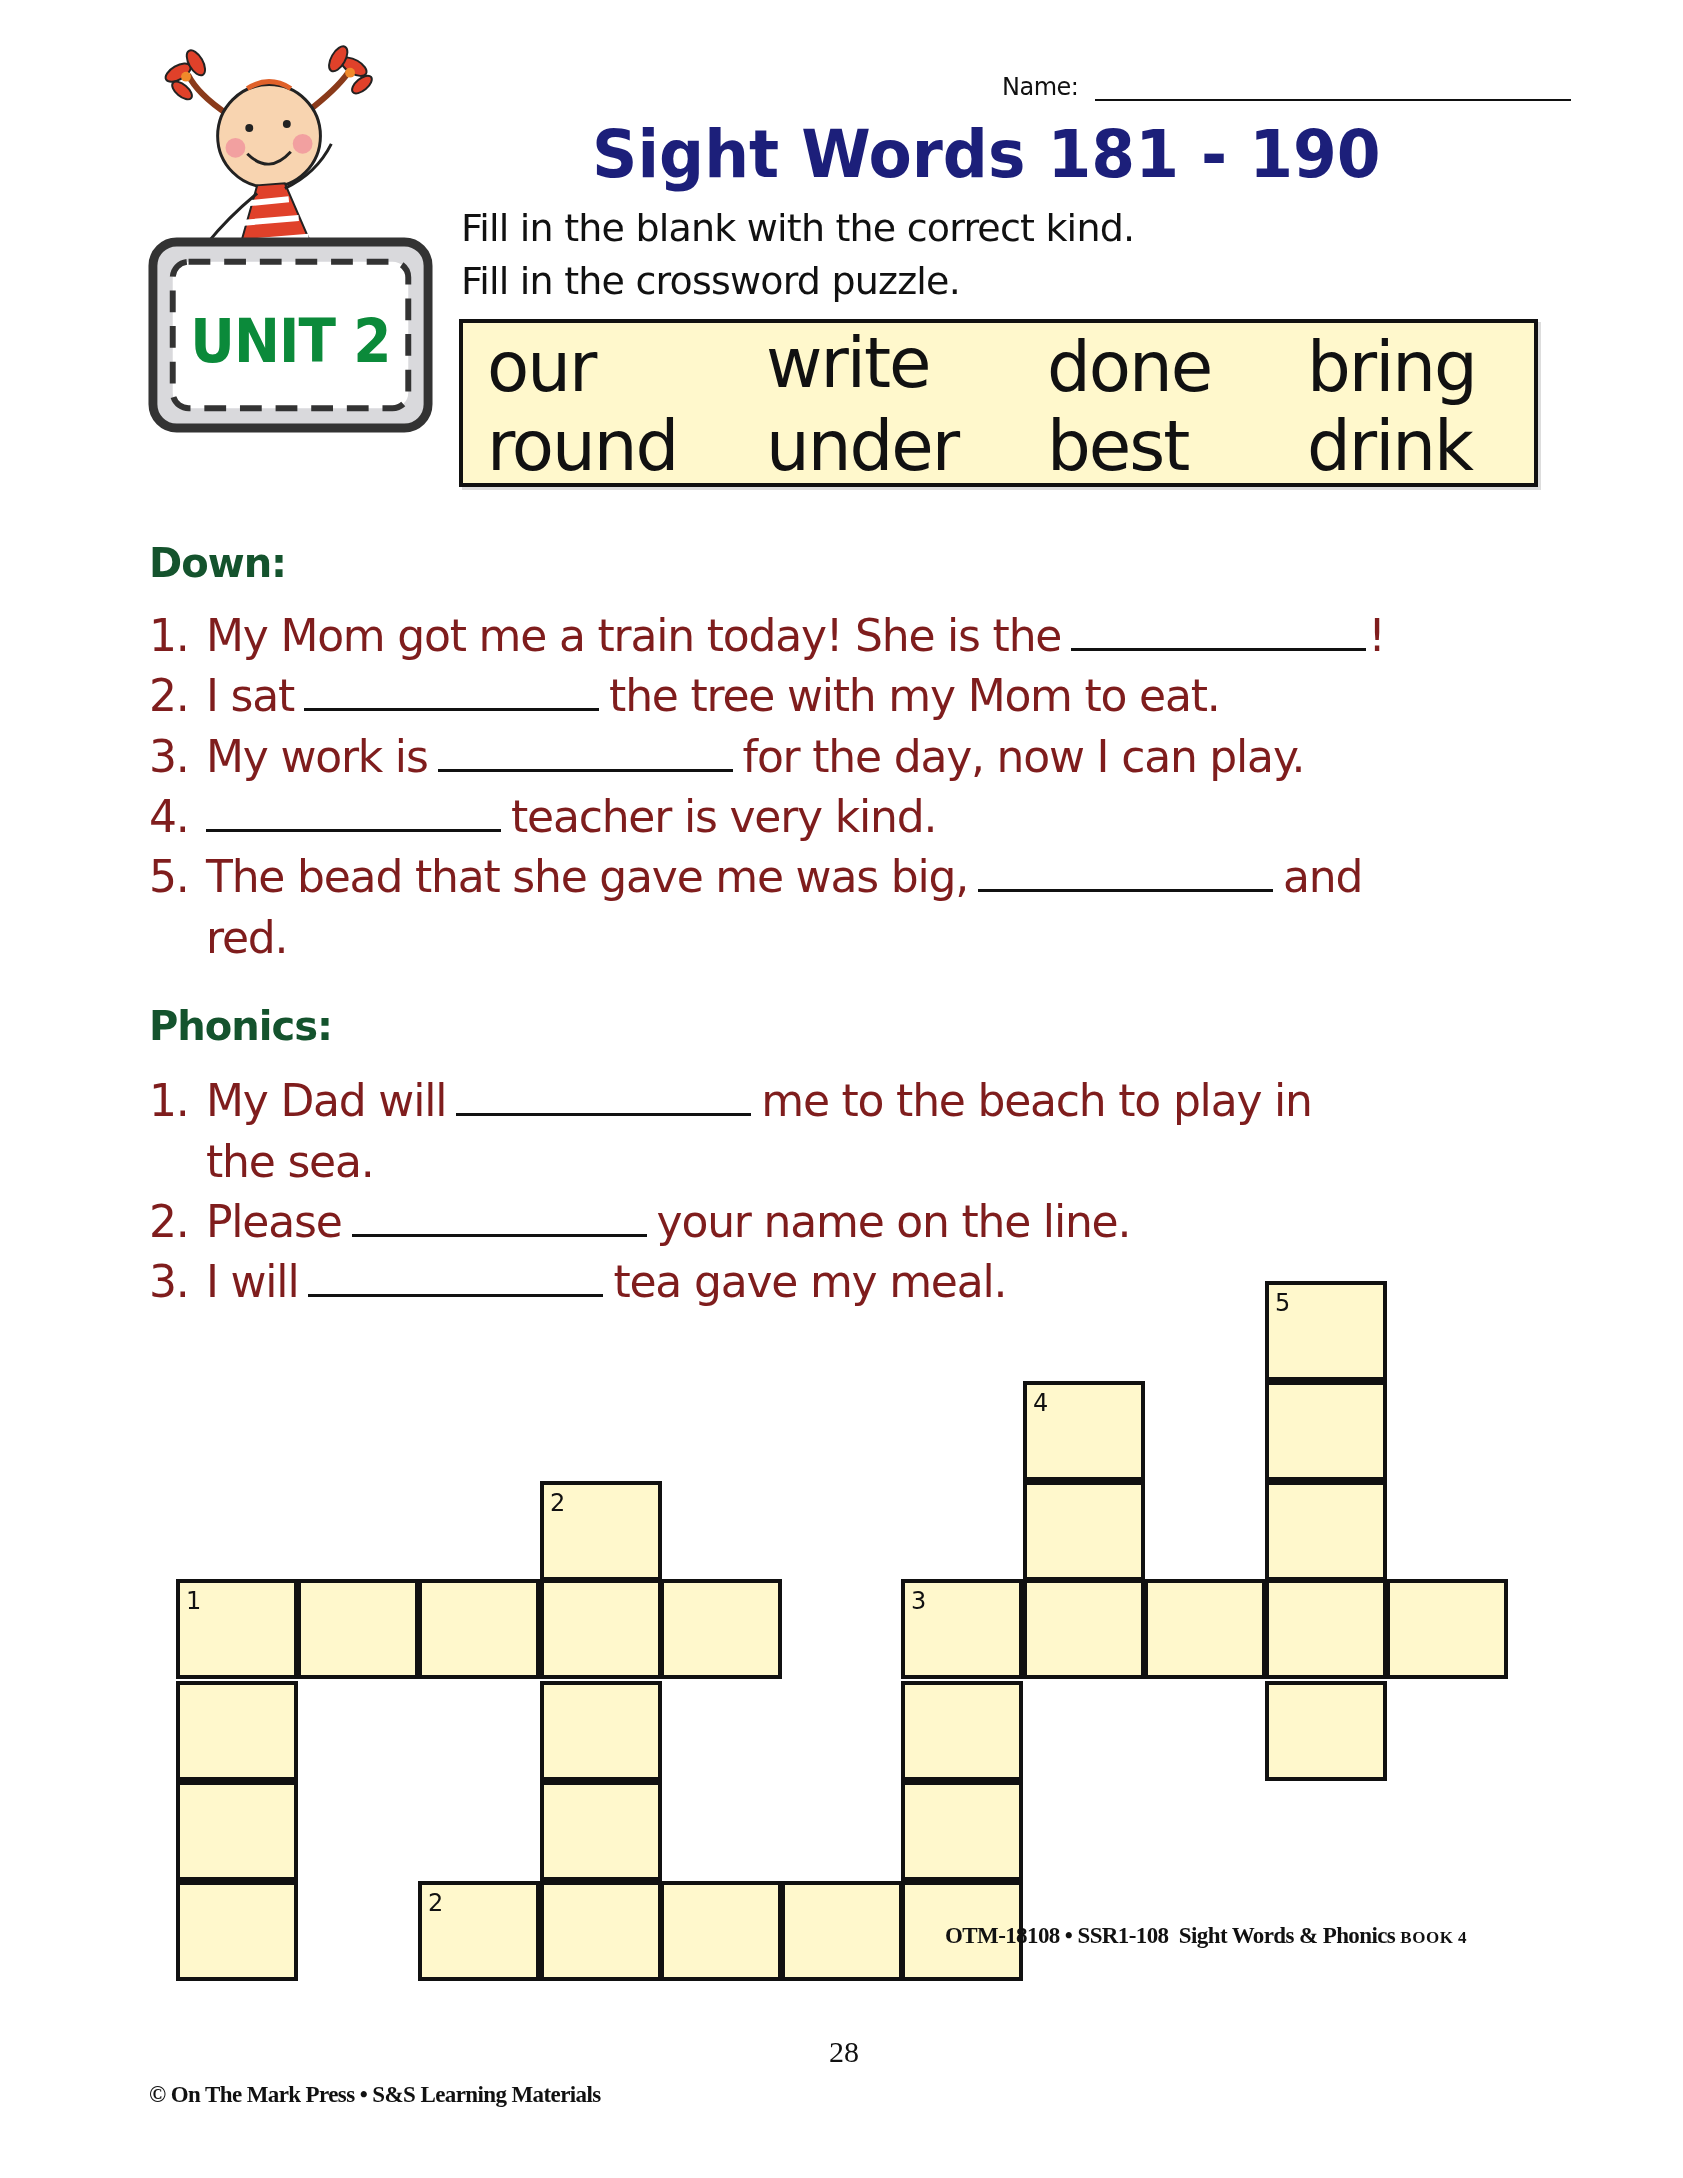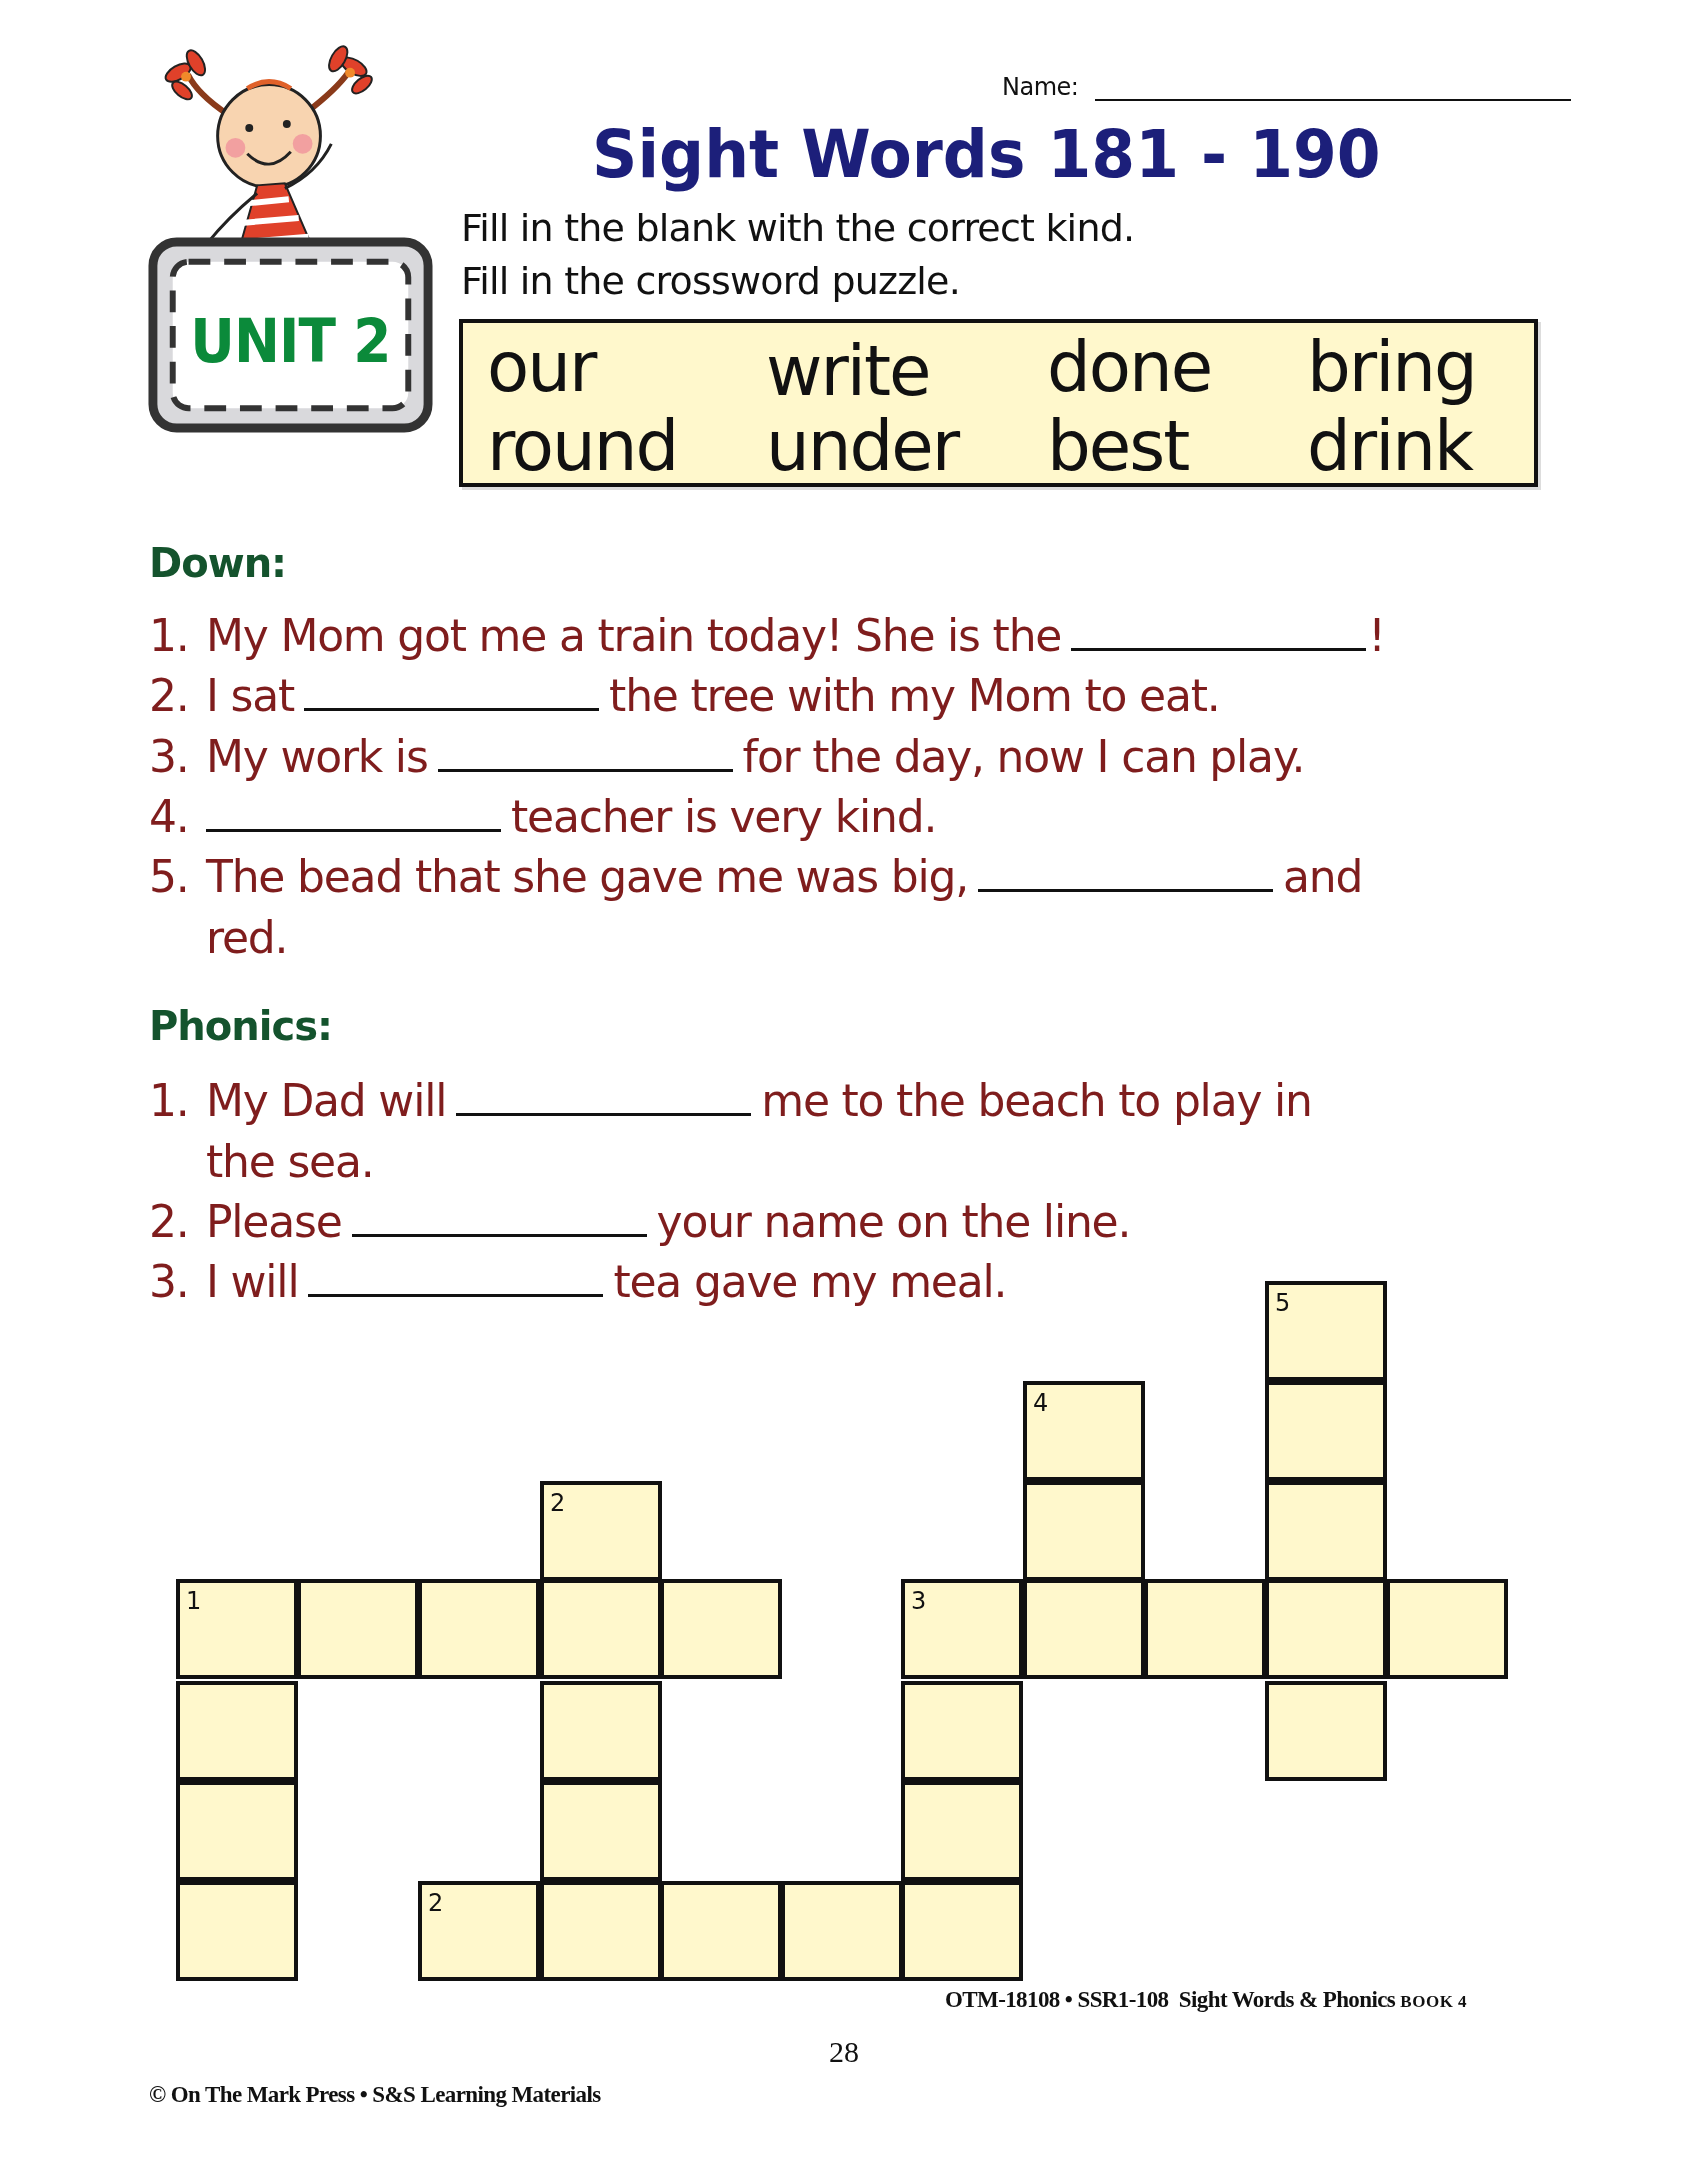--- a/index.html
+++ b/index.html
@@ -36,21 +36,21 @@
   .blank { display: inline-block; width: 295px; height: 34px; border-bottom: 3px solid #111; vertical-align: baseline; margin: 0 10px; }
 
   
   .cell { position: absolute; width: 122px; height: 100px; background: #fff8cc; border: 4px solid #111; box-sizing: border-box; }
   .cell-num { position: absolute; left: 6px; top: 6px; font-family: "DejaVu Sans", sans-serif; font-size: 24px; color: #111; line-height: 1; }
 
   
   .footer { font-family: "Liberation Serif", serif; font-weight: bold; font-size: 23px; color: #111; white-space: nowrap; letter-spacing: -0.6px; }
   #footer-left { left: 149px; top: 2041px; margin-top: 41px; }
   #footer-page { left: 829px; top: 2035px; font-family: "Liberation Serif", serif; font-size: 30px; font-weight: normal; color: #111; }
-  #footer-right { left: 945px; top: 1987px; font-family: Liberation Serif, serif; }
+  #footer-right { left: 945px; top: 1923px; font-family: Liberation Serif, serif; }
   .smallcaps { font-size: 17px; letter-spacing: 0.5px; }
 </style>
 </head>
 <body>
 
 <div id="girl" class="abs">
   <svg width="228" height="257" viewBox="0 0 230 260">
 
     <path d="M70 70 Q40 50 30 30" stroke="#8a3a1a" stroke-width="6" fill="none"></path>
     <path d="M150 68 Q180 45 192 28" stroke="#8a3a1a" stroke-width="6" fill="none"></path>
@@ -99,21 +99,21 @@
   <span id="name-line"></span>
 </div>
 
 <div id="title" class="abs">Sight Words 181 - 190</div>
 
 <div id="instr1" class="abs instr">Fill in the blank with the correct kind.</div>
 <div id="instr2" class="abs instr">Fill in the crossword puzzle.</div>
 
 <div id="wordbank" class="abs">
   <span class="wb-word" style="left:24px;top:10px">our</span>
-  <span class="wb-word" style="left:303px;top:14px">write</span>
+  <span class="wb-word" style="left:303px;top:6px">write</span>
   <span class="wb-word" style="left:584px;top:10px">done</span>
   <span class="wb-word" style="left:844px;top:10px">bring</span>
   <span class="wb-word" style="left:24px;top:89px">round</span>
   <span class="wb-word" style="left:303px;top:89px">under</span>
   <span class="wb-word" style="left:584px;top:89px">best</span>
   <span class="wb-word" style="left:844px;top:89px">drink</span>
 </div>
 
 <div class="abs heading" style="left:149px;top:540px">Down:</div>
 

